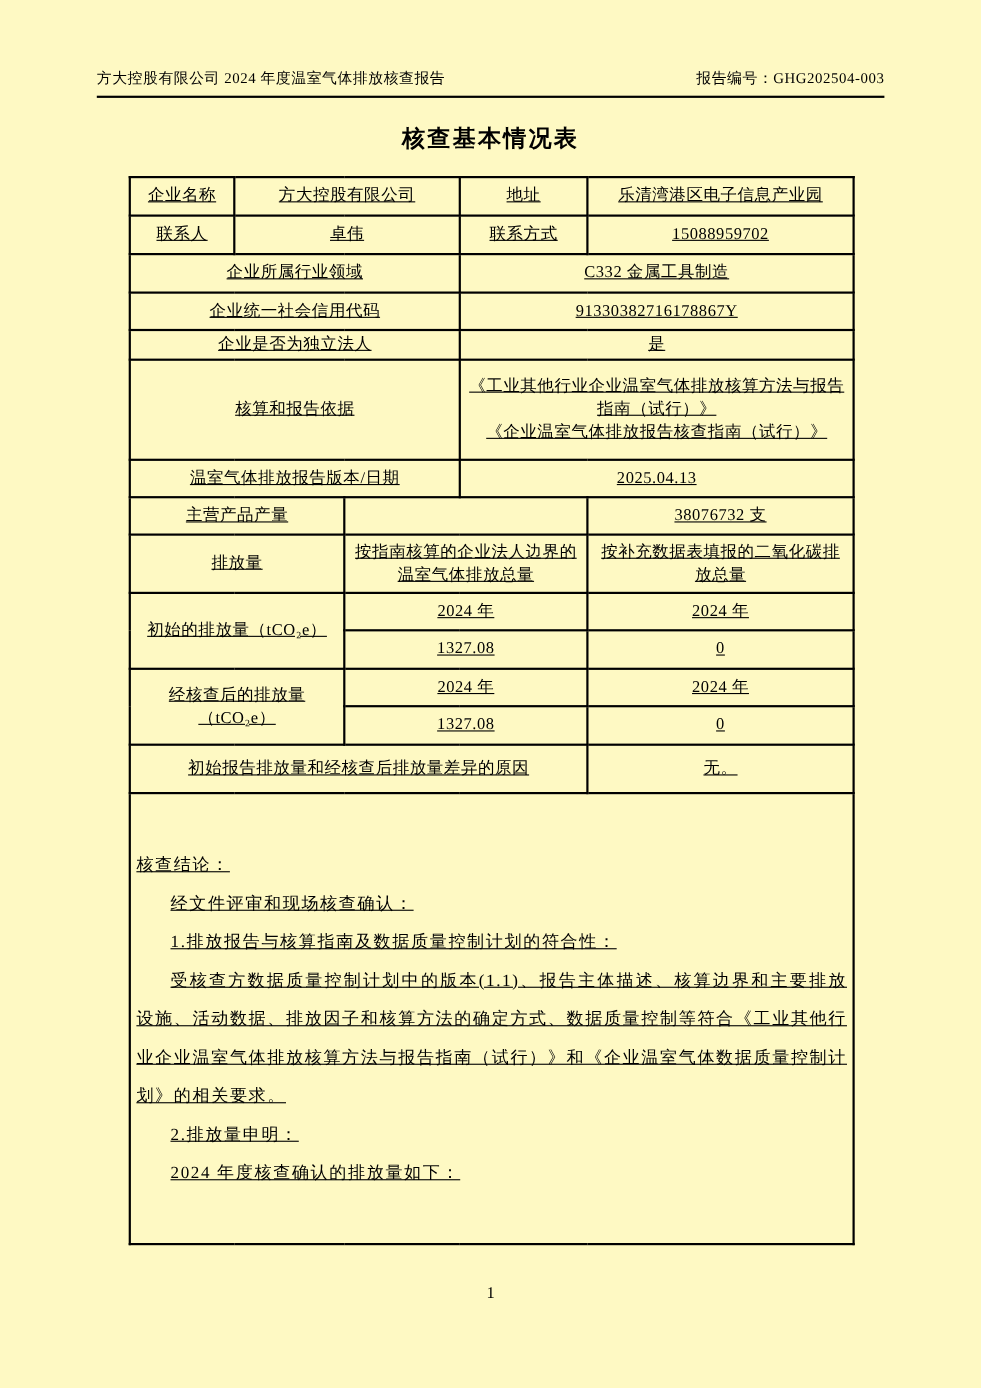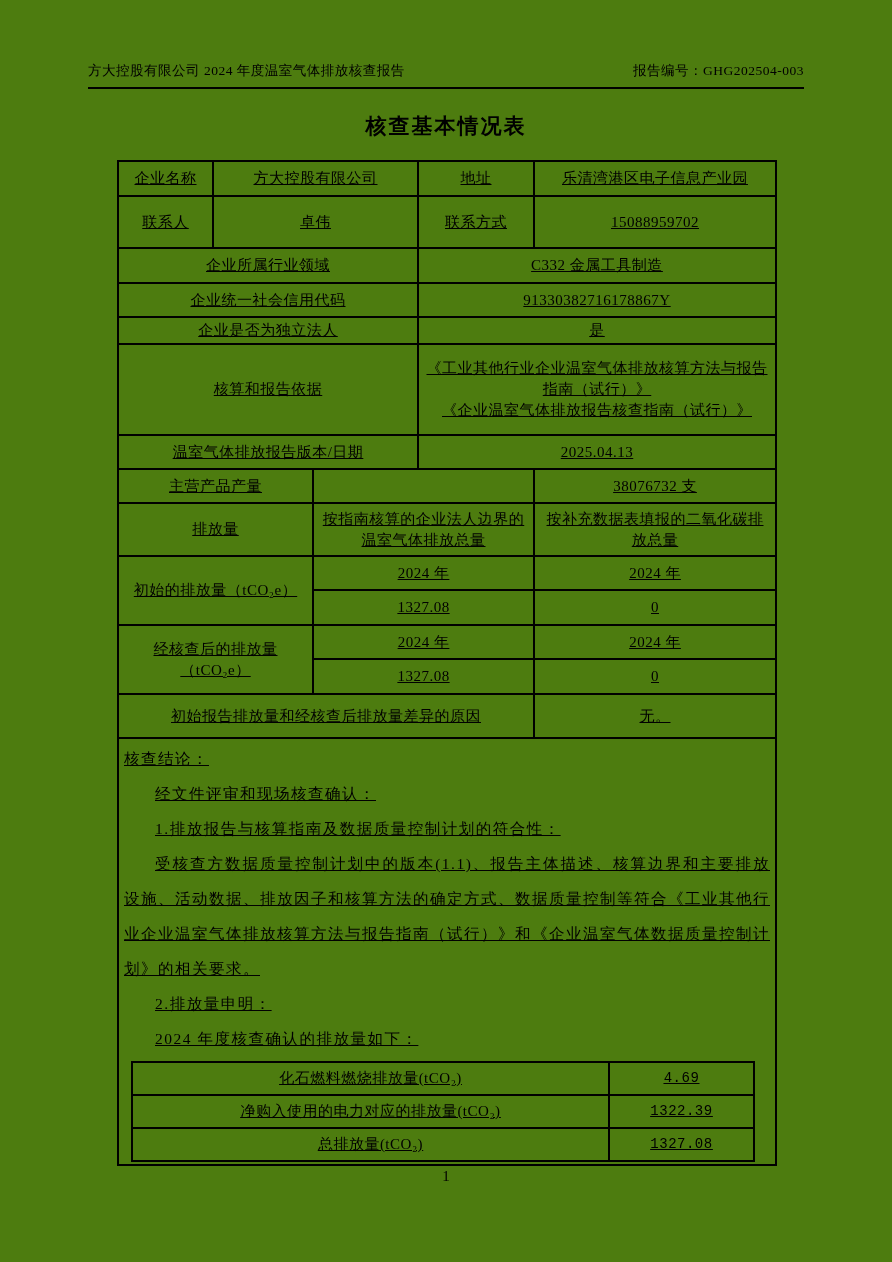--- a/index.html
+++ b/index.html
@@ -4,21 +4,21 @@
 <style>
   * { margin: 0; padding: 0; box-sizing: border-box; }
   html, body { background: #e8e8e8; }
   body { font-family: "Liberation Serif", "DejaVu Serif", serif; color: #000; }
 
   .page {
     position: relative;
     width: 892px;
     height: 1262px;
     margin: 0 auto;
-    background: #4d7c0f;
+    background: #fef9c3;
     overflow: hidden;
   }
 
   
   .doc-header {
     position: absolute;
     left: 88px;
     width: 716px;
     top: 62px;
     display: flex;
@@ -126,21 +126,21 @@
     </colgroup>
 
     <tbody>
         <tr style="height:35px;">
       <td>企业名称</td>
       <td colspan="2">方大控股有限公司</td>
       <td>地址</td>
       <td>乐清湾港区电子信息产业园</td>
     </tr>
 
-    <tr style="height:52px;">
+    <tr style="height:35px;">
       <td>联系人</td>
       <td colspan="2">卓伟</td>
       <td>联系方式</td>
       <td>15088959702</td>
     </tr>
 
     <tr style="height:35px;">
       <td colspan="3">企业所属行业领域</td>
       <td colspan="2">C332 金属工具制造</td>
     </tr>
@@ -208,40 +208,20 @@
 
     <tr style="height:410px;padding-left:20px;">
       <td colspan="5" class="conclusion-cell">
         <p>核查结论：</p>
         <p class="indent">经文件评审和现场核查确认：</p>
         <p class="indent">1.排放报告与核算指南及数据质量控制计划的符合性：</p>
         <p class="indent">受核查方数据质量控制计划中的版本(1.1)、报告主体描述、核算边界和主要排放设施、活动数据、排放因子和核算方法的确定方式、数据质量控制等符合《工业其他行业企业温室气体排放核算方法与报告指南（试行）》和《企业温室气体数据质量控制计划》的相关要求。</p>
         <p class="indent">2.排放量申明：</p>
         <p class="indent">2024 年度核查确认的排放量如下：</p>
 
-        <table class="inner">
-          <colgroup>
-                <col style="width:477px">
-                <col style="width:145px">
-              </colgroup>
-          <tbody>
-                <tr>
-            <td>化石燃料燃烧排放量(tCO₂)</td>
-            <td class="val">4.69</td>
-          </tr>
-          <tr>
-            <td>净购入使用的电力对应的排放量(tCO₂)</td>
-            <td class="val">1322.39</td>
-          </tr>
-          <tr>
-            <td>总排放量(tCO₂)</td>
-            <td class="val">1327.08</td>
-          </tr>
-        </tbody>
-            </table>
       </td>
     </tr>
   </tbody>
     </table>
 
   <div class="page-number">1</div>
 
 </div>
 
 </body></html>

